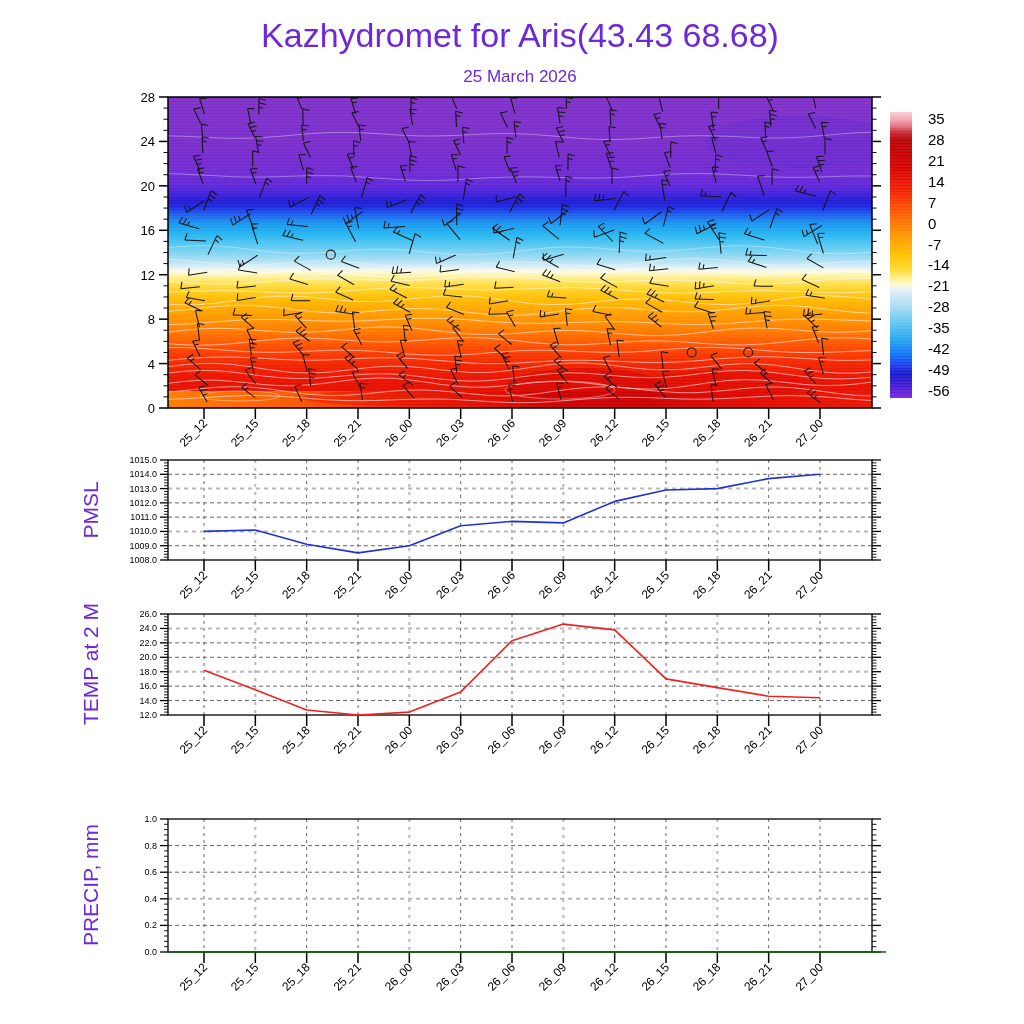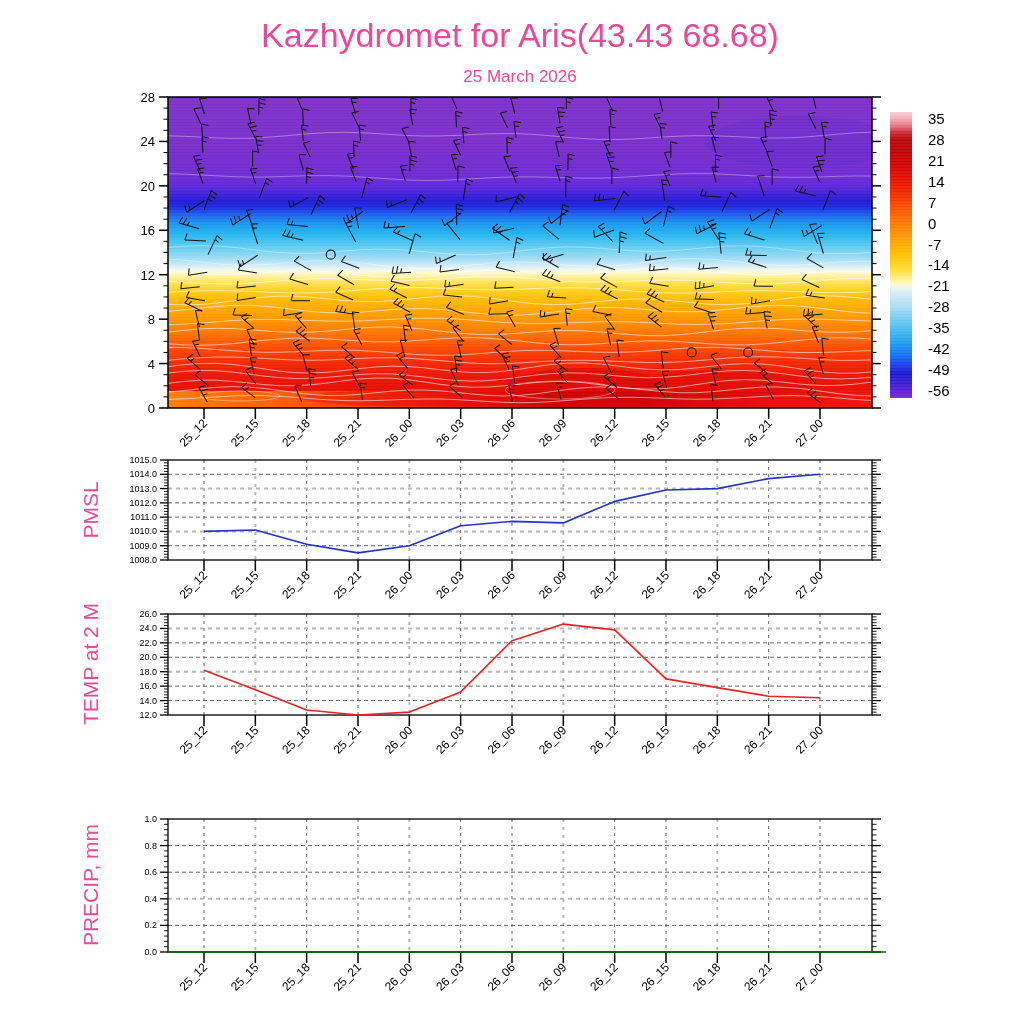--- a/index.html
+++ b/index.html
@@ -1,17 +1,17 @@
 <!DOCTYPE html>
 <html><head>
 <meta charset="utf-8">
 <style>
   html,body{margin:0;padding:0;background:#fff;}
   .page{position:relative;width:1024px;height:1024px;background:#fff;overflow:hidden;
-        font-family:"Liberation Sans",sans-serif;color:#ec4899;}
+        font-family:"Liberation Sans",sans-serif;color:#6d28d9;}
   .title{position:absolute;top:16px;left:0;width:1040px;text-align:center;
          font-size:34px;letter-spacing:0;}
   .subtitle{position:absolute;top:67px;left:0;width:1040px;text-align:center;font-size:17px;}
   .ylab{position:absolute;font-size:21px;white-space:nowrap;
         transform:translate(-50%,-50%) rotate(-90deg);}
   .ylab-pmsl{left:91px;top:510px;}
   .ylab-temp{left:91px;top:664px;}
   .ylab-precip{left:91px;top:885px;}
   svg{position:absolute;left:0;top:0;}
   svg text{font-family:"Liberation Sans",sans-serif;fill:#000;}

